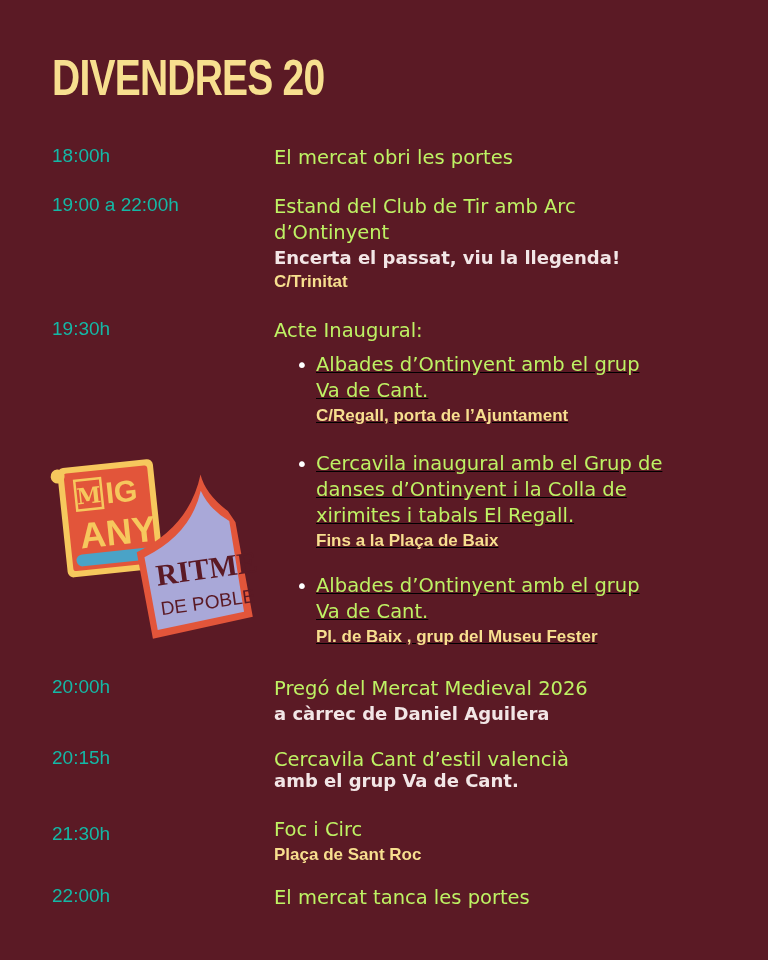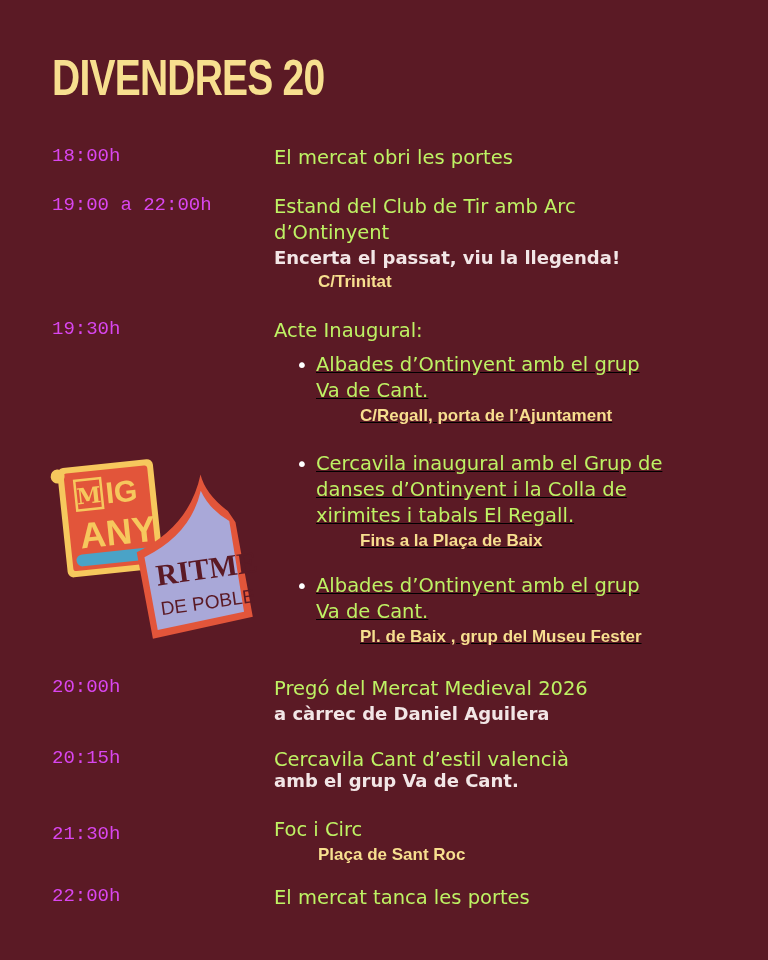--- a/index.html
+++ b/index.html
@@ -12,27 +12,27 @@
   .title {
     position: absolute; left: 52px; top: 48px;
     font-family: "Liberation Sans", sans-serif;
     font-weight: bold; font-size: 50px; letter-spacing: -1px;
     color: #f7df8f; transform: scaleX(0.78); transform-origin: left top;
     line-height: 60px;
   }
   .row { position: absolute; left: 0; width: 768px; }
   .time {
     position: absolute; left: 52px; top: 0;
-    font-size: 19px; color: #d946ef; font-weight: 500;
-    font-family: Liberation Mono, monospace;
+    font-size: 19px; color: #14b8a6; font-weight: 500;
+    font-family: Liberation Sans, sans-serif;
   }
   .ev { position: absolute; left: 274px; top: 0; width: 460px; }
   .main { font-size: 19.5px; color: #bef264; line-height: 26px; }
   .sub { font-size: 18px; color: #f2e6e6; line-height: 24px; font-weight: 700; }
-  .loc { font-size: 17px; color: #f7df8f; font-weight: bold; line-height: 24px; font-family: "Liberation Sans", sans-serif; margin-left: 44px; }
+  .loc { font-size: 17px; color: #f7df8f; font-weight: bold; line-height: 24px; font-family: "Liberation Sans", sans-serif; }
   .bullet { position: absolute; left: 296px; width: 420px; }
   .bullet .dot { position: absolute; left: 0; top: 0; color: #fff; font-size: 20px; line-height: 26px; }
   .bullet .txt { margin-left: 20px; text-decoration: underline; }
   .stickers { position: absolute; left: 48px; top: 456px; width: 220px; height: 190px; }
 </style>
 </head>
 <body>
 
 <div class="title">DIVENDRES 20</div>
 

